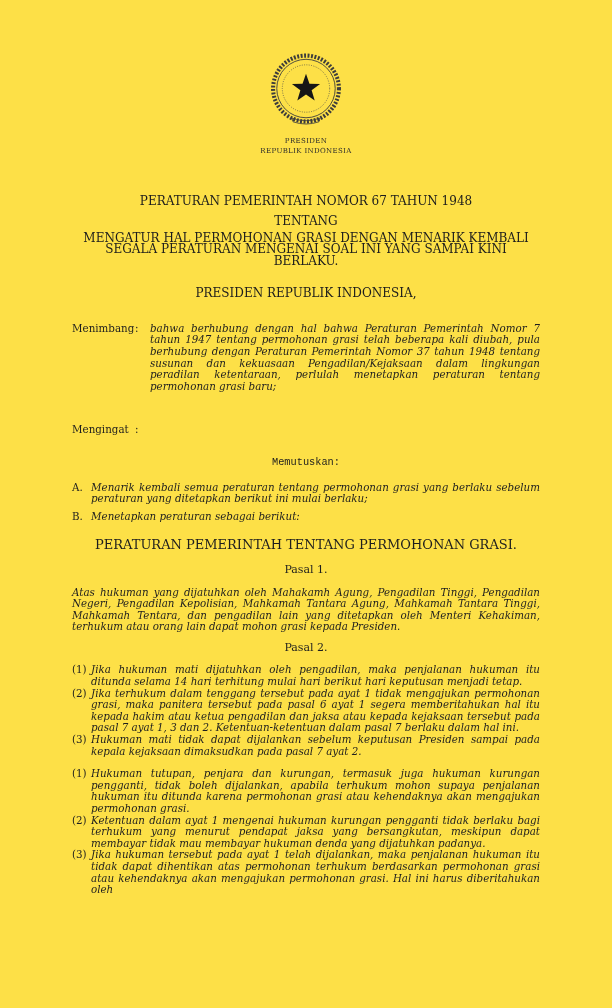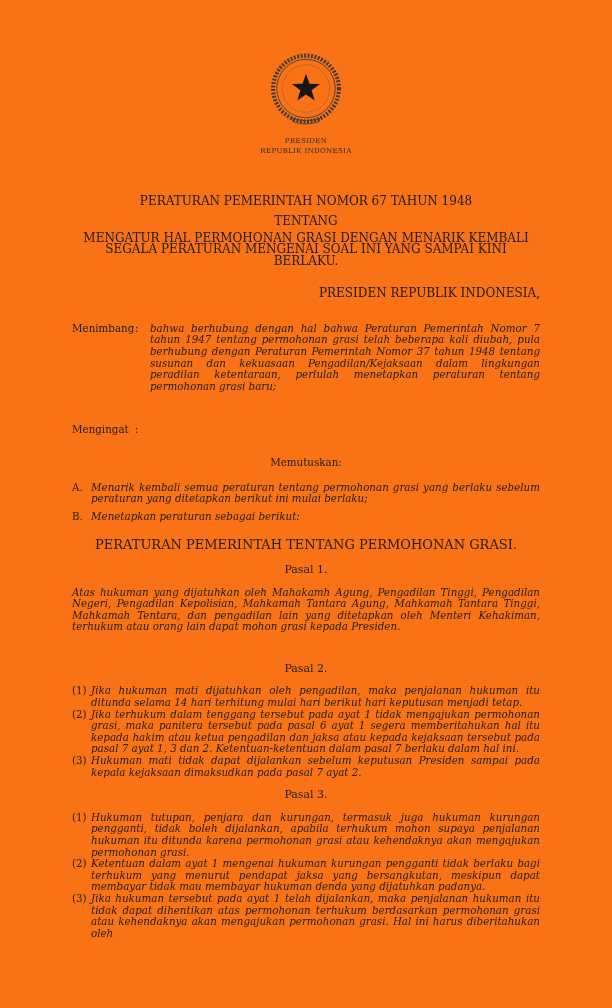--- a/index.html
+++ b/index.html
@@ -3,51 +3,51 @@
 <meta charset="utf-8">
 <style>
   * { margin: 0; padding: 0; box-sizing: border-box; }
   html, body { background: #ffffff; }
   body {
     width: 612px; height: 1008px;
     font-family: "DejaVu Serif", "Liberation Serif", serif;
     color: #1e1e1e;
     -webkit-font-smoothing: antialiased;
   }
-  .page { width: 612px; height: 1008px; padding: 50px 72px 0 72px; overflow: hidden; background: #f97316; }
+  .page { width: 612px; height: 1008px; padding: 50px 72px 0 72px; overflow: hidden; background: #fde047; }
 
   .emblem { width: 74px; height: 80px; margin: 0 auto 7px auto; display: flex; align-items: center; justify-content: center; }
 
   .org-name { text-align: center; font-size: 7px; letter-spacing: 0.35px; line-height: 9.5px; color: #2b2b2b; margin-bottom: 40px; }
 
   .doc-title { text-align: center; font-size: 12px; line-height: 11.8px; color: #1c1c1c; }
   .t-number   { margin-bottom: 8px; }
   .t-tentang  { margin-bottom: 5px; }
   .t-subject  { margin-bottom: 20px; padding: 0 4px; }
-  .t-presiden { margin-bottom: 23px; text-align: right; }
+  .t-presiden { margin-bottom: 23px; }
 
   .body-text { font-size: 10.3px; line-height: 11.6px; text-align: justify; text-justify: inter-word; color: #1e1e1e; font-style: italic; }
 
   .preamble-row { display: grid; grid-template-columns: 63px 15px 1fr; align-items: start; }
   .preamble-row.first  { margin-bottom: 32px; }
   .preamble-row.second { margin-bottom: 21px; }
   .p-label { font-size: 10.3px; line-height: 11.6px; }
   .p-colon { font-size: 10.3px; line-height: 11.6px; }
 
-  .center-heading { text-align: center; font-size: 10.3px; line-height: 11.6px; margin-bottom: 13px; }
+  .center-heading { text-align: center; font-size: 10.3px; line-height: 11.6px; margin-bottom: 13px; font-family: Liberation Mono, monospace; }
 
   .decision-row { display: grid; grid-template-columns: 19px 1fr; align-items: start; }
   .decision-row.row-a { margin-bottom: 6px; }
   .decision-row.row-b { margin-bottom: 17px; }
   .d-label { font-size: 10.3px; line-height: 11.6px; }
 
   .subtitle { text-align: center; font-size: 13px; line-height: 11.6px; margin-bottom: 13px; }
 
   .pasal-heading { text-align: center; font-size: 11px; line-height: 11.6px; margin-bottom: 11px; }
-  .pasal-body { margin-bottom: 30px; }
+  .pasal-body { margin-bottom: 9px; }
   .clauses { margin-bottom: 11px; }
   .clause-row { display: grid; grid-template-columns: 19px 1fr; align-items: start; }
   .c-label { font-size: 10.3px; line-height: 11.6px; }
 </style>
 </head>
 <body>
 
 <div class="page">
 
   <div class="emblem">
@@ -111,21 +111,20 @@
     <div class="clause-row">
       <span class="c-label">(2)</span>
       <p class="body-text">Jika terhukum dalam tenggang tersebut pada ayat 1 tidak mengajukan permohonan grasi, maka panitera tersebut pada pasal 6 ayat 1 segera memberitahukan hal itu kepada hakim atau ketua pengadilan dan jaksa atau kepada kejaksaan tersebut pada pasal 7 ayat 1, 3 dan 2. Ketentuan-ketentuan dalam pasal 7 berlaku dalam hal ini.</p>
     </div>
     <div class="clause-row">
       <span class="c-label">(3)</span>
       <p class="body-text">Hukuman mati tidak dapat dijalankan sebelum keputusan Presiden sampai pada kepala kejaksaan dimaksudkan pada pasal 7 ayat 2.</p>
     </div>
   </div>
 
-  <div class="pasal-heading">Pasal 3.</div>
   <div class="clauses">
     <div class="clause-row">
       <span class="c-label">(1)</span>
       <p class="body-text">Hukuman tutupan, penjara dan kurungan, termasuk juga hukuman kurungan pengganti, tidak boleh dijalankan, apabila terhukum mohon supaya penjalanan hukuman itu ditunda karena permohonan grasi atau kehendaknya akan mengajukan permohonan grasi.</p>
     </div>
     <div class="clause-row">
       <span class="c-label">(2)</span>
       <p class="body-text">Ketentuan dalam ayat 1 mengenai hukuman kurungan pengganti tidak berlaku bagi terhukum yang menurut pendapat jaksa yang bersangkutan, meskipun dapat membayar tidak mau membayar hukuman denda yang dijatuhkan padanya.</p>
     </div>
     <div class="clause-row">

